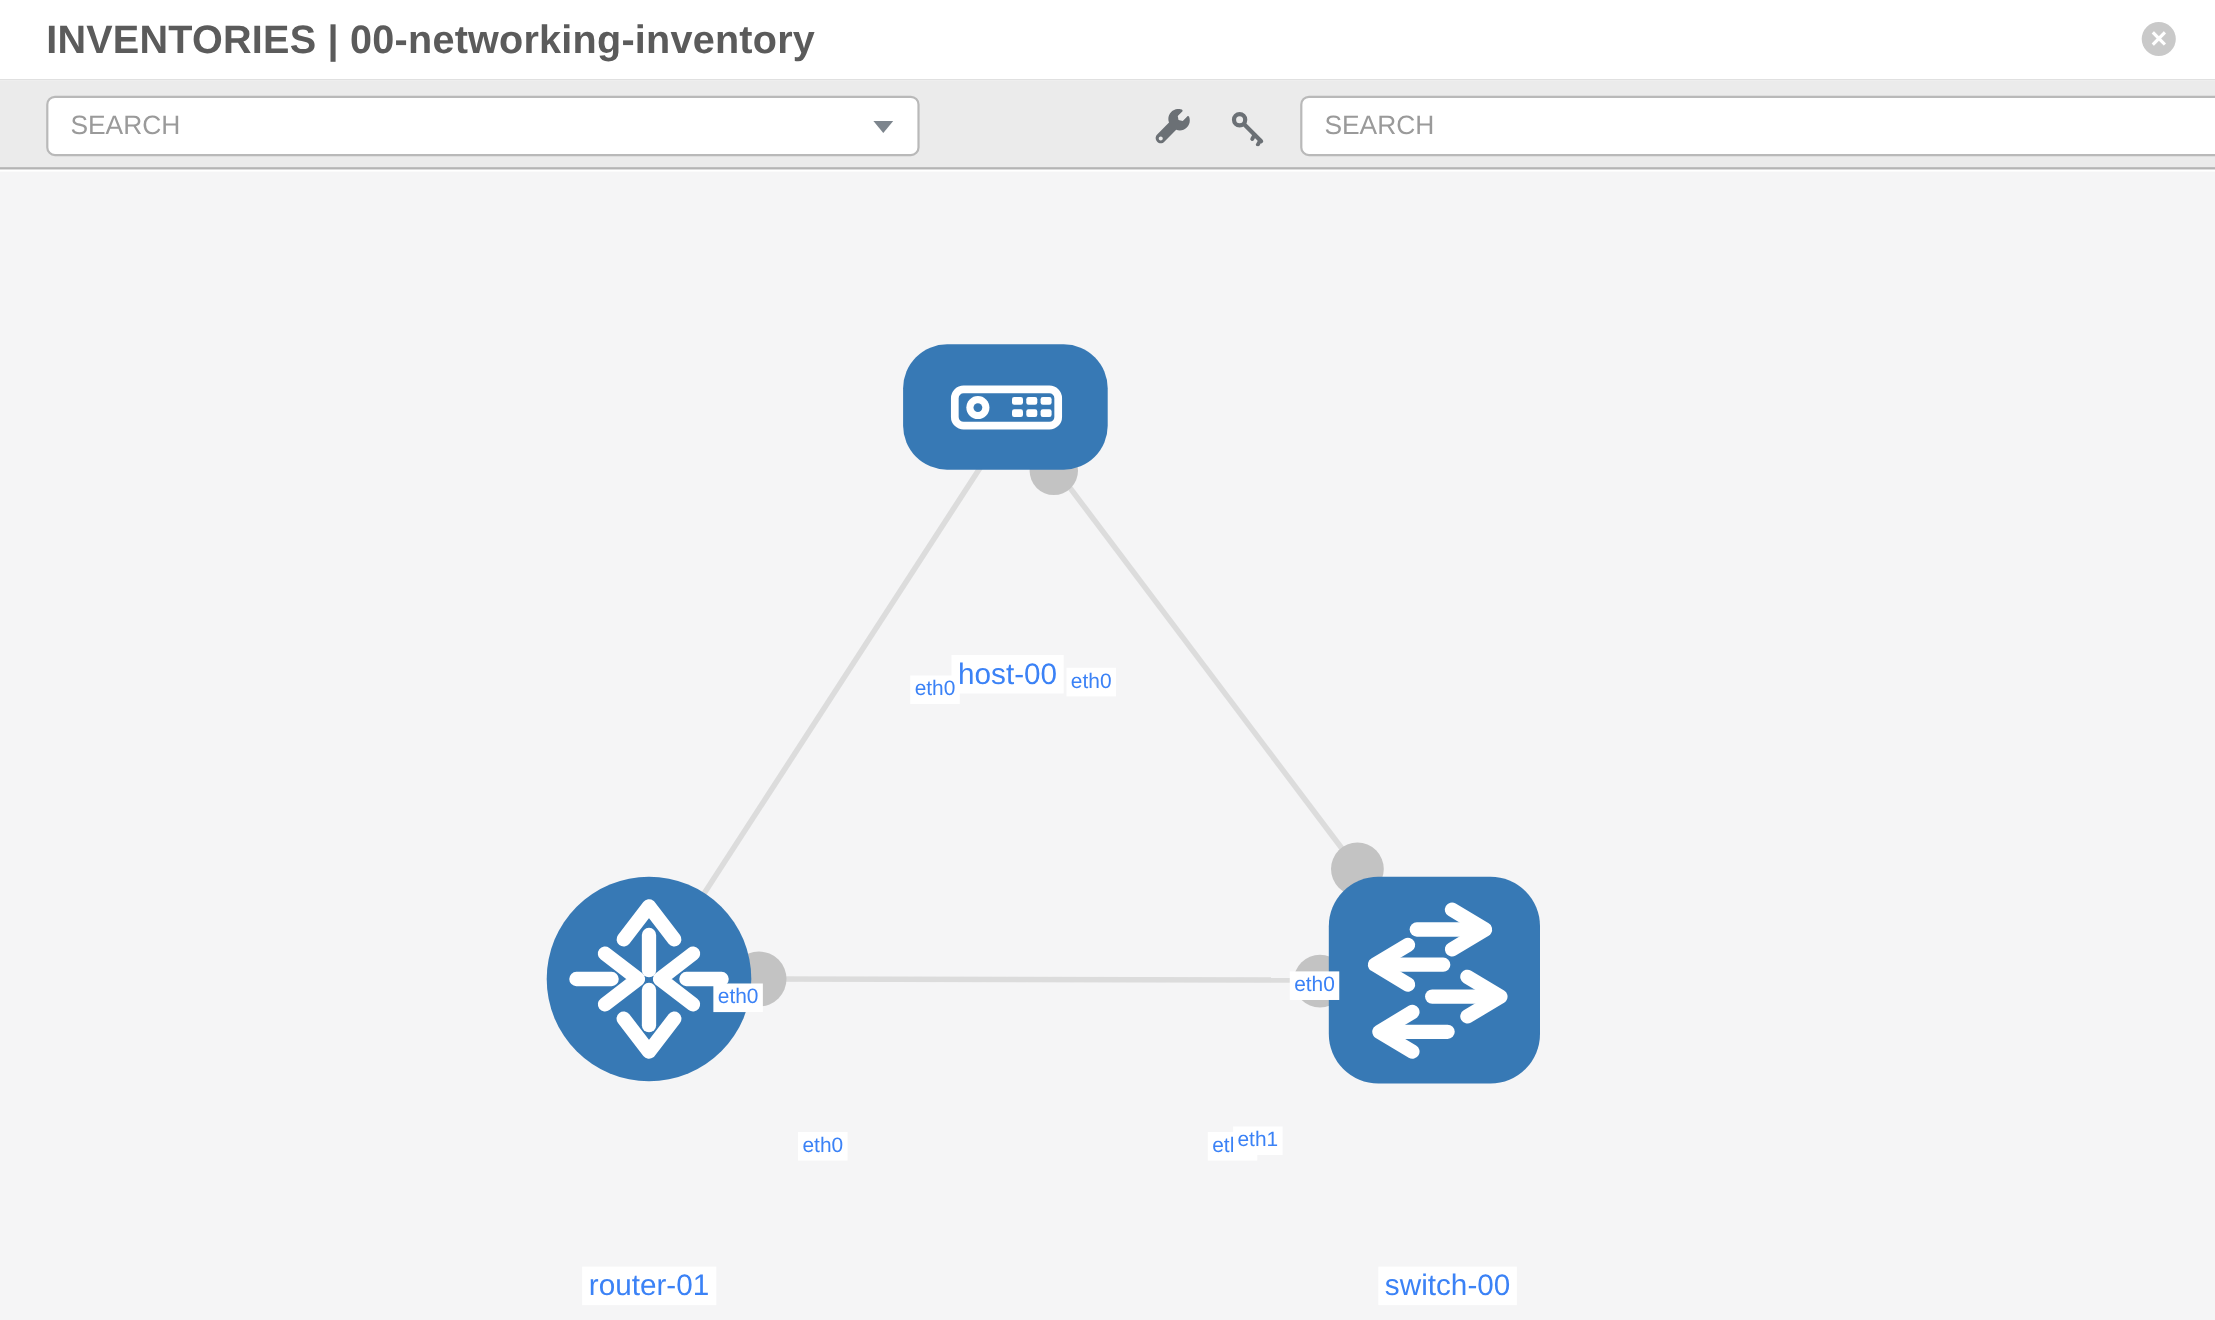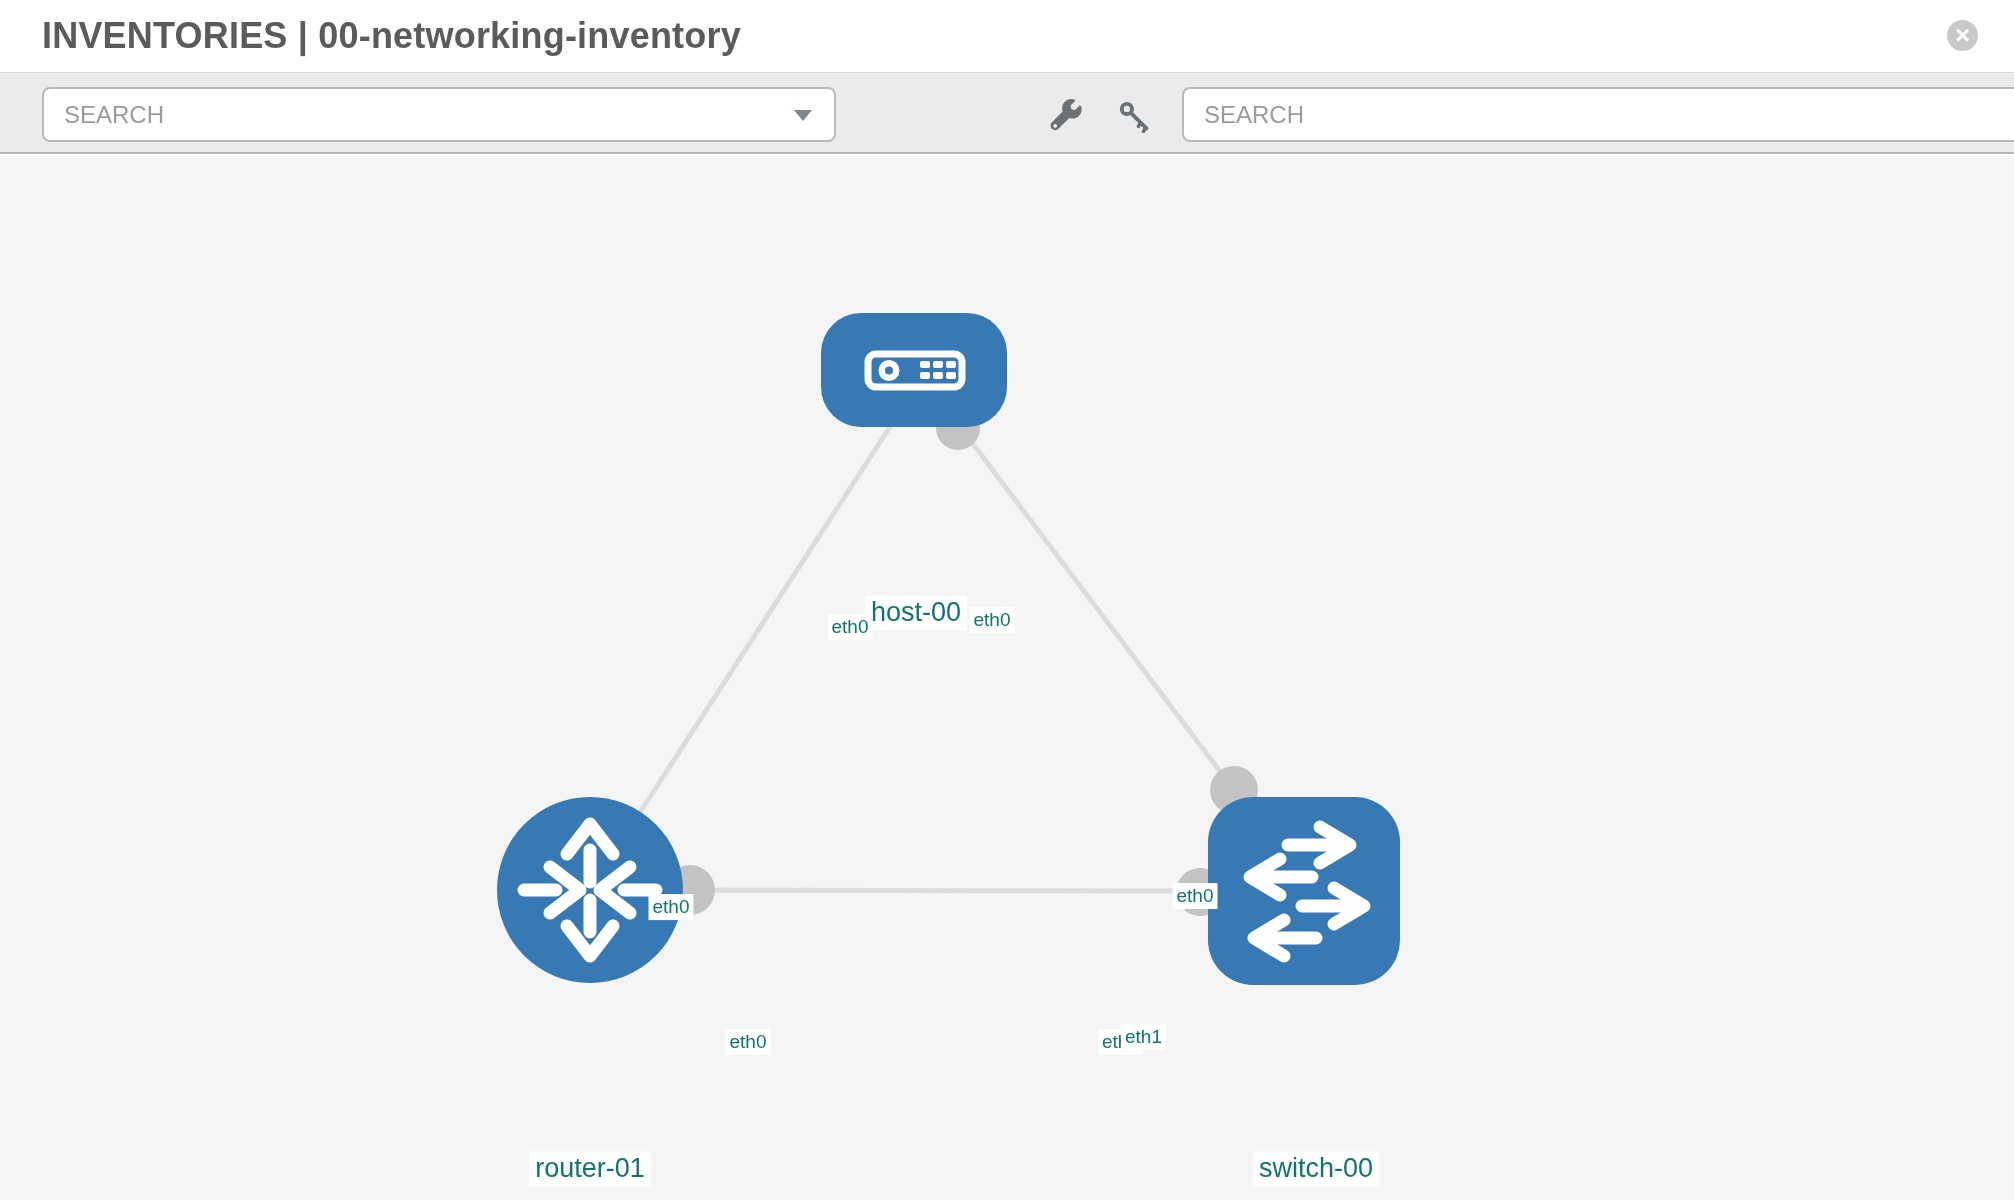--- a/index.html
+++ b/index.html
@@ -56,21 +56,21 @@
 
   
   .canvas {
     position:absolute; left:0; top:156px; width:2014px; height:1044px;
     background:#f5f5f6;
   }
   .canvas-svg { position:absolute; left:0; top:0; }
 
   .chip {
     position:absolute; transform:translate(-50%,-50%);
-    background:#ffffff; color:#0f766e; white-space:nowrap; line-height:1.15;
+    background:#ffffff; color:#3b82f6; white-space:nowrap; line-height:1.15;
   }
   .node-label { font-size:27px; padding:2px 6px;text-align:center; }
   .if-label   { font-size:19px; padding:2px 4px; }
   .chip-left  { transform:translate(0,-50%); }
 </style>
 </head>
 <body>
 
 <div class="header">
   <div class="page-title">INVENTORIES | 00-networking-inventory</div>

